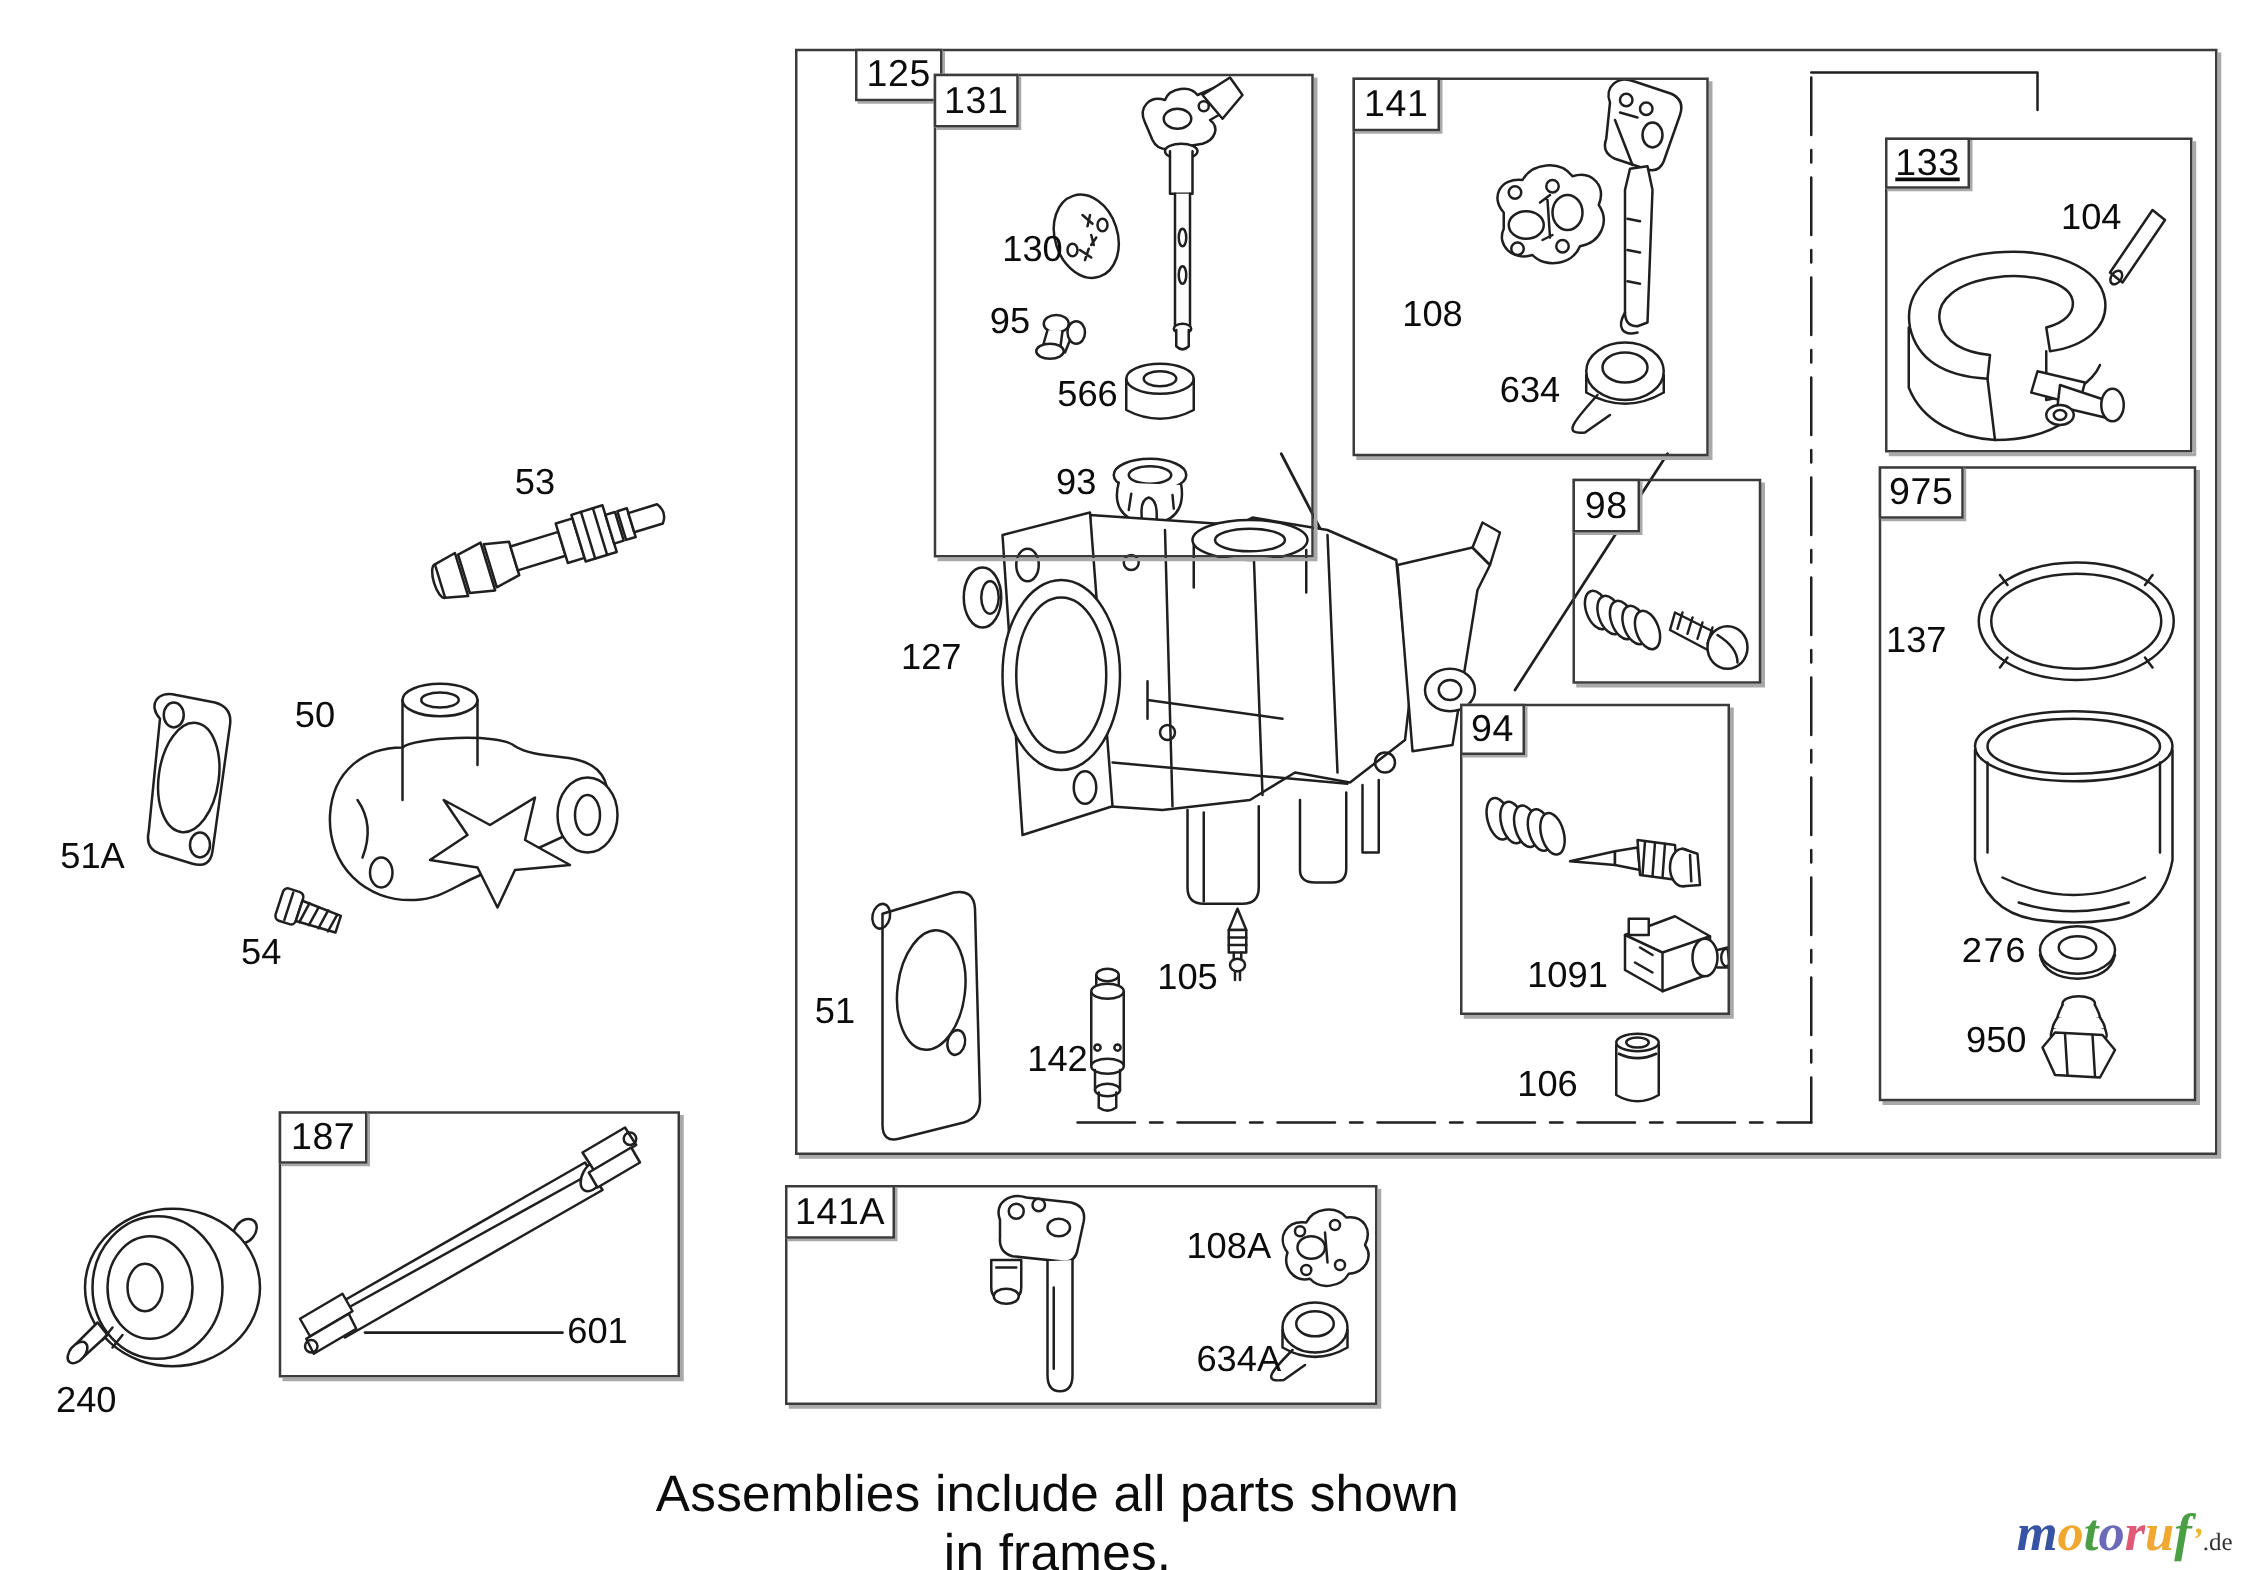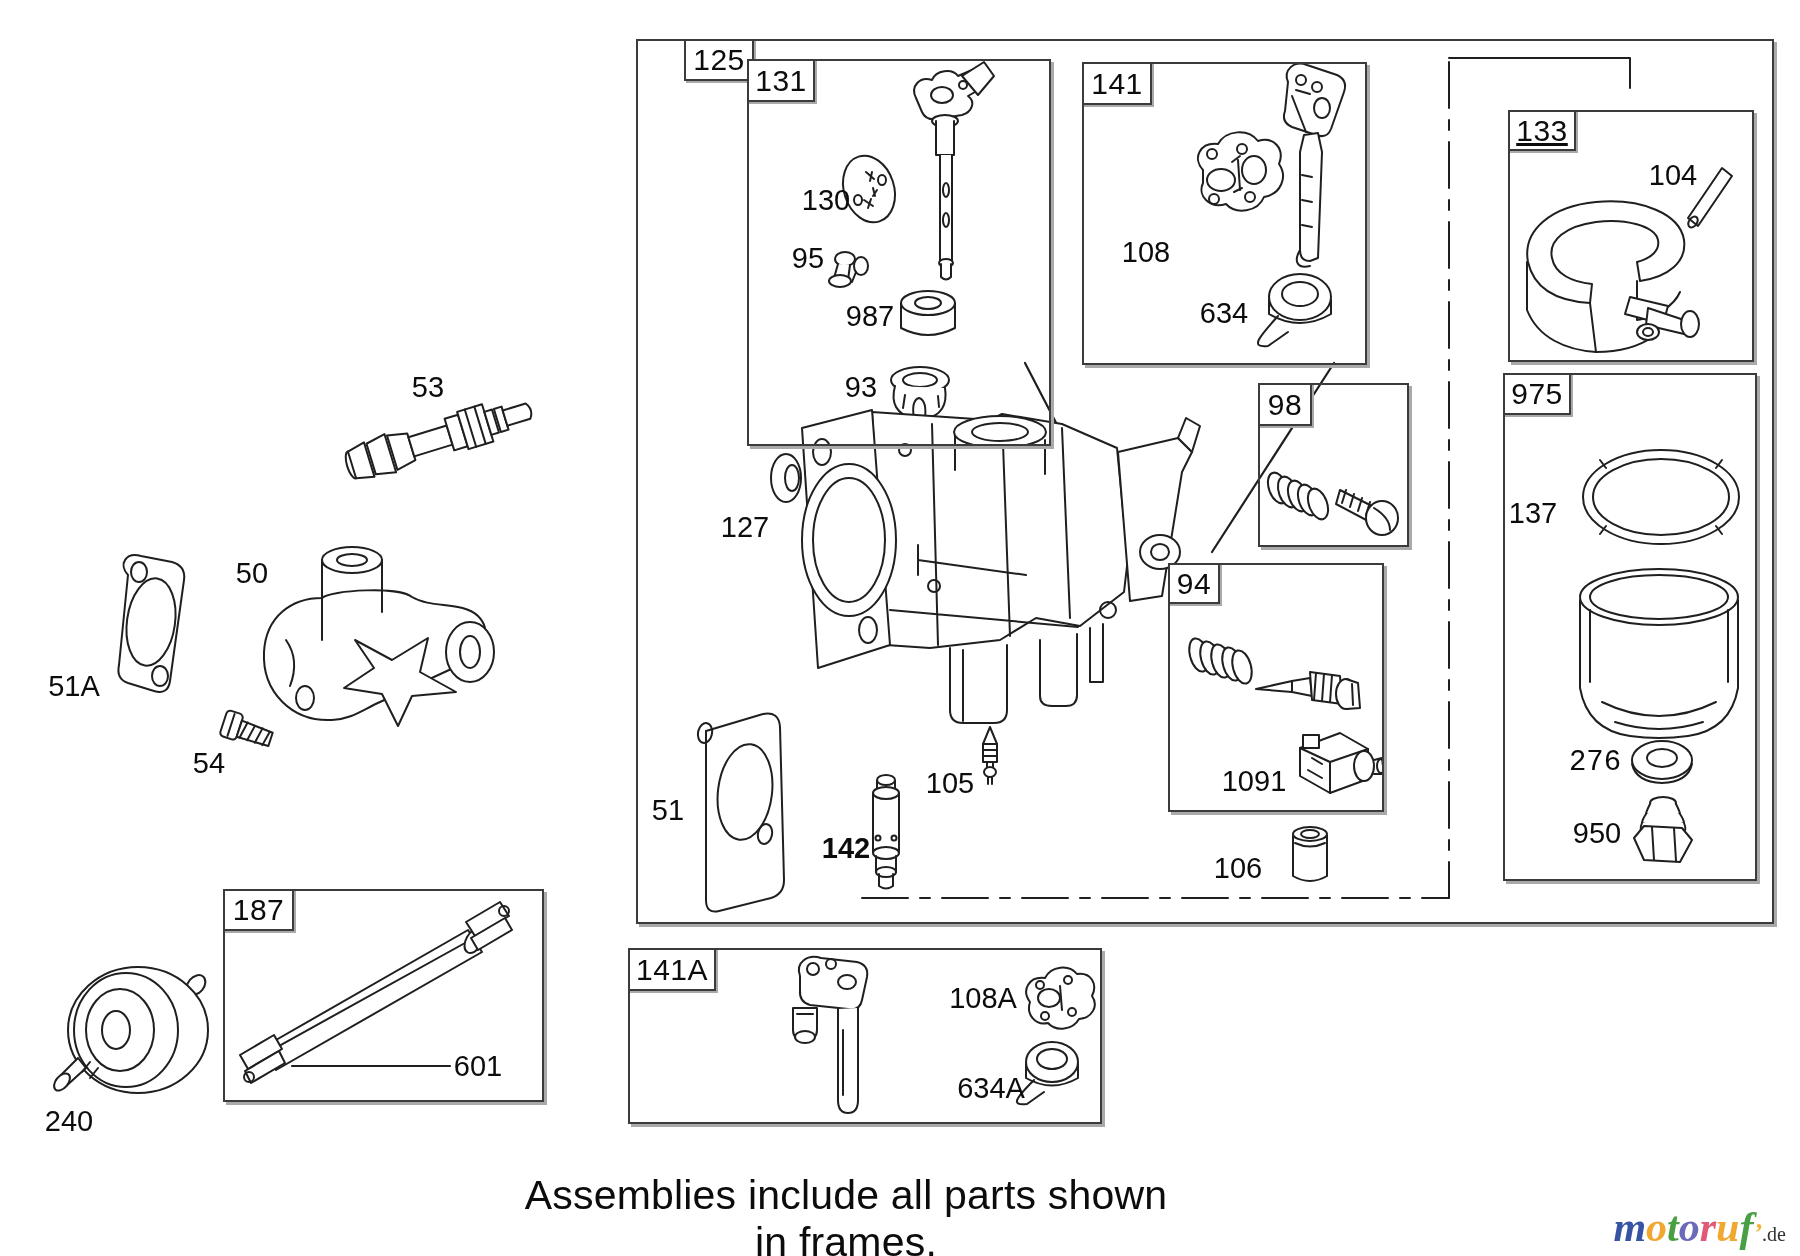--- a/index.html
+++ b/index.html
@@ -391,28 +391,28 @@
       <span>187</span>
     </div>
 
   <div class="frame" style="left:628px;top:948px;width:470px;height:172px;"></div>
   <div class="framelabel" style="left:628px;top:948px;width:84px;height:39px;justify-content:center;">
       <span>141A</span>
     </div>
 
   <div class="plabel" style="left:826px;top:200px;">130</div>
   <div class="plabel" style="left:808px;top:258px;">95</div>
-  <div class="plabel" style="left:870px;top:316px;">987</div>
+  <div class="plabel" style="left:870px;top:316px;">566</div>
   <div class="plabel" style="left:861px;top:387px;">93</div>
   <div class="plabel" style="left:1146px;top:218px;margin-top:34px;">108</div>
   <div class="plabel" style="left:1224px;top:313px;">634</div>
   <div class="plabel" style="left:1673px;top:175px;">104</div>
   <div class="plabel" style="left:745px;top:527px;">127</div>
   <div class="plabel" style="left:668px;top:810px;">51</div>
-  <div class="plabel" style="left:846px;top:848px;font-weight:bold;">142</div>
+  <div class="plabel" style="left:846px;top:848px;">142</div>
   <div class="plabel" style="left:950px;top:783px;">105</div>
   <div class="plabel" style="left:1238px;top:868px;">106</div>
   <div class="plabel" style="left:1254px;top:781px;">1091</div>
   <div class="plabel" style="left:1533px;top:513px;">137</div>
   <div class="plabel" style="left:1595px;top:762px;font-family:Liberation Mono, monospace;">276</div>
   <div class="plabel" style="left:1597px;top:833px;">950</div>
   <div class="plabel" style="left:428px;top:387px;">53</div>
   <div class="plabel" style="left:252px;top:573px;">50</div>
   <div class="plabel" style="left:74px;top:686px;">51A</div>
   <div class="plabel" style="left:209px;top:763px;">54</div>

